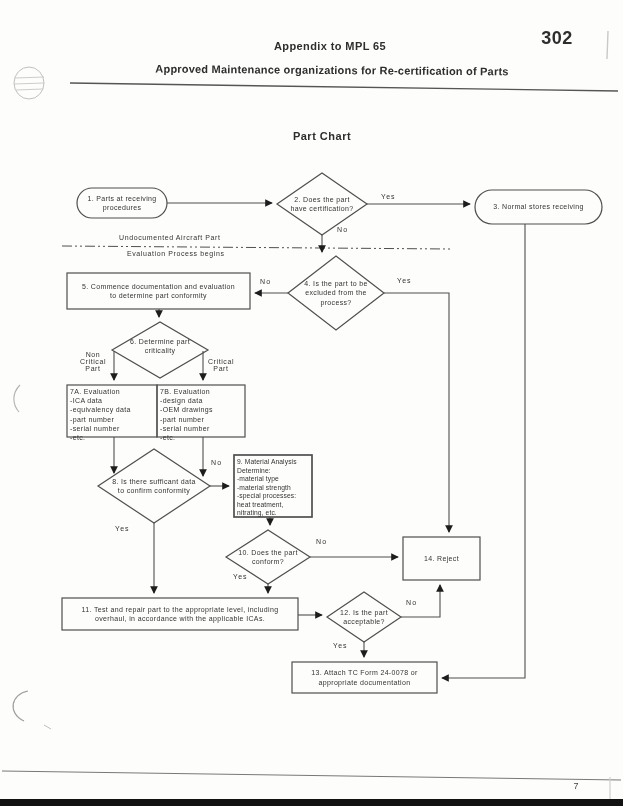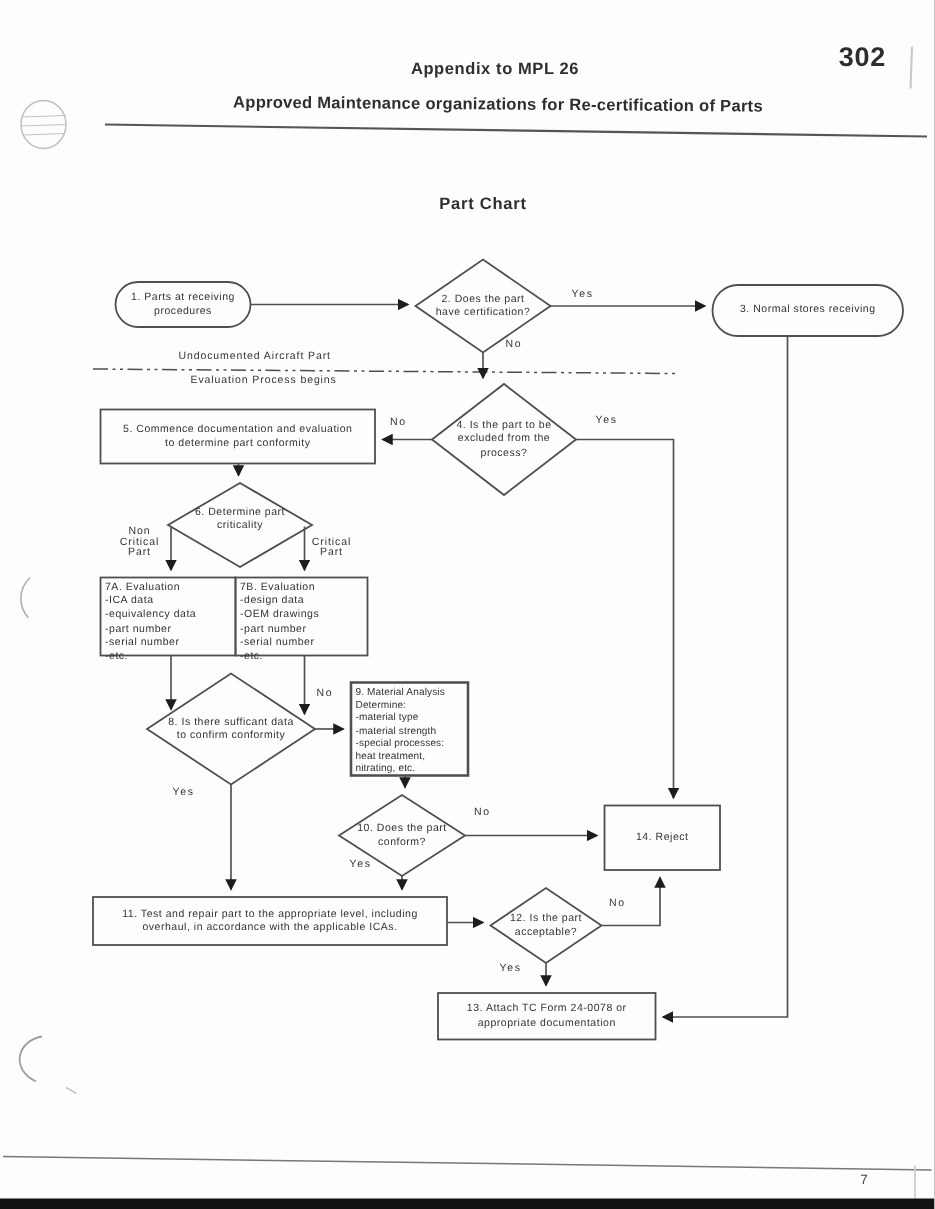--- a/index.html
+++ b/index.html
@@ -20,22 +20,22 @@
   .flow-title { font-size:11px; font-weight:bold; letter-spacing:0.5px; }
   .sep-lbl { position:absolute; font-size:7px; letter-spacing:0.6px; color:#333; }
   .footer-num { font-size:9px; color:#444; }
   svg.layer { position:absolute; left:0; top:0; }
 </style>
 </head>
 <body>
 
 <div class="page">
 
-  <div class="txt ctr hdr-appendix" style="left:230px; top:40px; width:200px;">Appendix to MPL 26</div>
-  <div class="txt ctr hdr-pagenum" style="left:550px; top:28px; width:50px;">302</div>
+  <div class="txt ctr hdr-appendix" style="left:230px; top:40px; width:200px;">Appendix to MPL 65</div>
+  <div class="txt ctr hdr-pagenum" style="left:532px; top:28px; width:50px;">302</div>
   <div class="txt ctr hdr-title" style="left:62px; top:64px; width:540px;">Approved Maintenance organizations for Re-certification of Parts</div>
   <div class="txt ctr flow-title" style="left:252px; top:130px; width:140px;">Part Chart</div>
 
   <div class="sep-lbl" style="left:119px; top:234px;">Undocumented Aircraft Part</div>
   <div class="sep-lbl" style="left:127px; top:250px;">Evaluation Process begins</div>
 
   <svg class="layer" width="623" height="806" viewBox="0 0 623 806">
     <defs>
       <marker id="arr" markerWidth="7" markerHeight="7" refX="6.2" refY="3.5" orient="auto">
         <path d="M0,0 L7,3.5 L0,7 Z" fill="#1d1d1d"></path>

